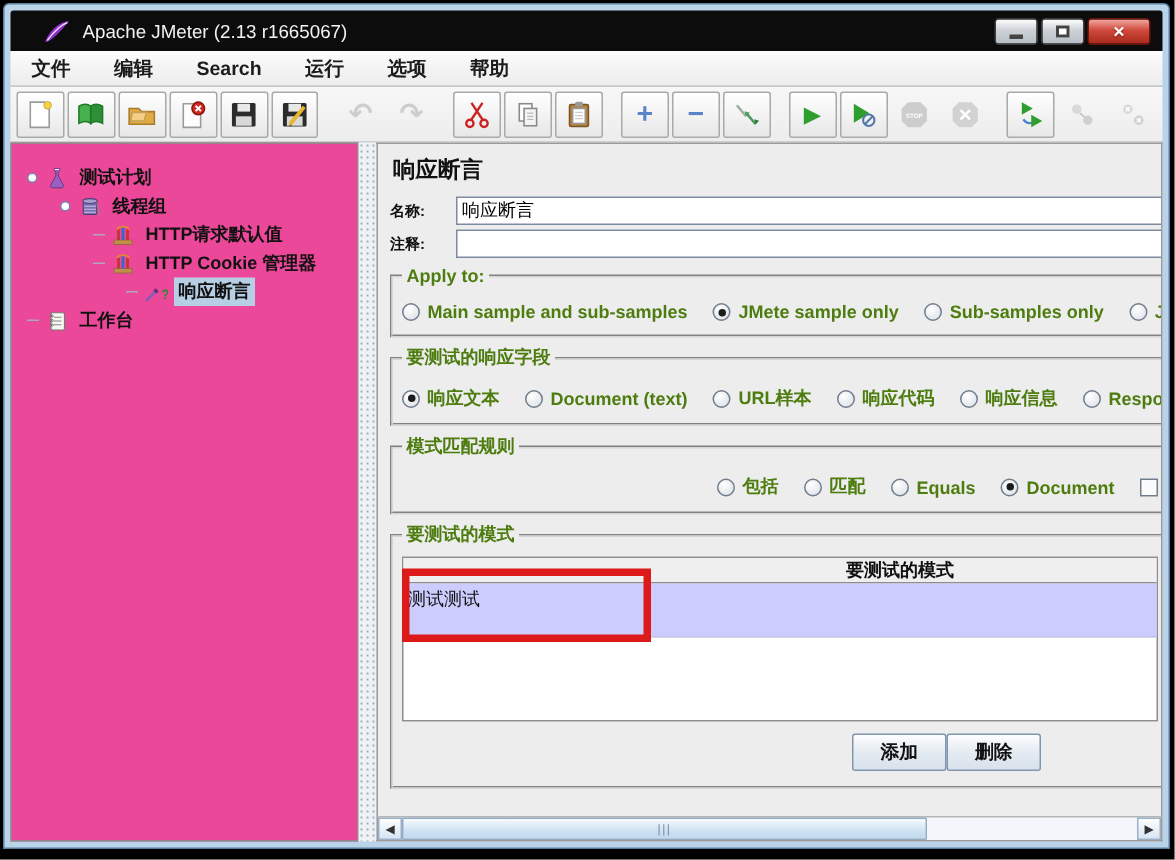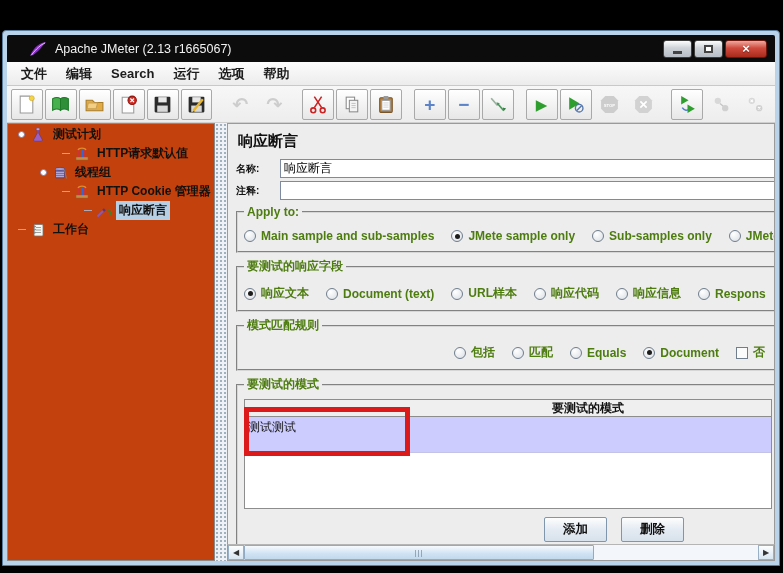--- a/index.html
+++ b/index.html
@@ -8,21 +8,21 @@
     background: #000;
     font-family: "Liberation Sans", "DejaVu Sans", sans-serif;
     overflow: hidden;
   }
   .win {
     position: absolute; top: 2px; left: 2px; right: 3px; bottom: 7px;
     background: #b9d4ea;
     border: 1px solid #5a7d9c;
     border-radius: 4px 4px 0 0;
     padding: 4px;
-    display: flex; flex-direction: column; margin-top: 28px;
+    display: flex; flex-direction: column;
   }
   
   .titlebar {
     height: 27px; background: #0c0c0c; border-radius: 2px 2px 0 0;
     display: flex; align-items: center; padding: 0 6px; flex: none;
   }
   .titlebar .app-icon { width: 18px; height: 16px; margin: 0 8px 0 16px; flex: none; }
   .titlebar .title { color: #f2f2f2; font-size: 12.5px; flex: 1; white-space: nowrap; overflow: hidden; }
   .winbtns { display: flex; gap: 2px; margin-right: 2px; }
   .winbtn {
@@ -35,21 +35,21 @@
   .winbtn.close {
     width: 42px;
     background: linear-gradient(#f0a8a0, #cf4a3c 45%, #a92a1d);
     border-color: #6e150c;
     color: #fff; font-weight: bold; font-size: 13px; text-shadow: 0 1px 1px #7a1a10;
   }
   
   .menubar {
     height: 24px; background: linear-gradient(#fcfcfc, #ececec);
     border-bottom: 1px solid #c9c9c9;
-    display: flex; align-items: center; gap: 3px; padding: 0 6px; flex: none;
+    display: flex; align-items: center; gap: 13px; padding: 0 6px; flex: none;
   }
   .menu-item {
     font-size: 13px; font-weight: bold; color: #1c1c1c; padding: 2px 8px; white-space: nowrap;
   }
   
   .toolbar {
     height: 37px; background: linear-gradient(#f7f7f7, #ededed);
     border-bottom: 1px solid #cfcfcf;
     display: flex; align-items: center; padding: 0 3px; flex: none;
   }
@@ -63,23 +63,23 @@
   .tbtn.disabled { border-color: transparent; background: transparent; }
   .tbtn svg { width: 21px; height: 21px; }
   .tbtn .glyph { font-size: 17px; font-weight: bold; line-height: 1; }
   .glyph.undo-redo { color: #cdcdcd; font-size: 19px; }
   .glyph.plusminus { color: #5b84c8; font-size: 19px; }
   .glyph.play { color: #2e9e2e; font-size: 15px; }
   .tb-gap { width: 10px; flex: none; }
   
   .content { flex: 1; display: flex; min-height: 0; }
   .tree-panel {
-    width: 208px; flex: none; background: #c2410c;
+    width: 232px; flex: none; background: #ec4899;
     border: 1px solid #8a8a8a;
-    padding: 1px 2px; overflow: hidden;
+    padding: 13px 2px; overflow: hidden;
   }
   .tree-row { height: 19px; display: flex; align-items: center; font-size: 12px; font-weight: bold; color: #111; white-space: nowrap; }
   .tree-row .lbl { padding: 1px 3px; }
   .tree-row.selected .lbl { background: #b7cfe5; }
   .tree-row .handle {
     width: 7px; height: 7px; border: 1.5px solid #7b7fae; border-radius: 50%;
     background: #fff; margin-right: 5px; flex: none;
   }
   .tree-row .dash { width: 8px; height: 0; border-top: 1px solid #aab; margin-right: 4px; flex: none; }
   .tree-row .ticon { width: 16px; height: 16px; margin-right: 4px; flex: none; }
@@ -125,21 +125,21 @@
     font-size: 12px; font-weight: bold; color: #111; text-align: center; padding-left: 160px; line-height: 16px;
   }
   .ptable .sel-row {
     height: 36px; background: #ccccff; font-size: 12px; color: #111;
     padding: 2px 3px; border-bottom: 1px solid #c3c3e8;
   }
   .red-annot {
     position: absolute; left: 0px; top: 8px; width: 166px; height: 49px;
     border: 5px solid #dd1a1a; pointer-events: none;
   }
-  .btn-row { display: flex; gap: 14px; margin: 8px 0 2px 300px; font-family: Liberation Mono, monospace; }
+  .btn-row { display: flex; gap: 0; margin: 8px 0 2px 300px; font-family: Liberation Mono, monospace; }
   .jbtn {
     height: 25px; padding: 0 18px; font-family: inherit; font-size: 12.5px; font-weight: bold; color: #111;
     border: 1px solid #7f96ad; border-radius: 2px;
     background: linear-gradient(#fdfdfe, #e4ebf2 50%, #d8e2ec);
   }
   
   .hscroll {
     height: 17px; flex: none; background: #f3f7fb; border: 1px solid #9a9a9a; border-top: 1px solid #b5b5b5;
     display: flex; align-items: stretch;
   }
@@ -328,40 +328,40 @@
 
     <div class="tree-panel">
       <div class="tree-row d0">
         <span class="handle"></span>
         <svg class="ticon" viewBox="0 0 16 16">
           <path d="M6.2 1.5h3.6v1.2l-1 1v2.5l3.4 6.2c.4.8-.1 1.8-1 1.8H4.8c-.9 0-1.4-1-1-1.8l3.4-6.2V3.7l-1-1z" fill="#9a5fc0" stroke="#5c3580" stroke-width="0.6"></path>
           <path d="M6.6 2h2.8" stroke="#fff" stroke-width="0.8"></path>
         </svg>
         <span class="lbl">测试计划</span>
       </div>
+      <div class="tree-row d1">
+        <span class="handle"></span>
+        <svg class="ticon" viewBox="0 0 16 16">
+          <rect x="3.5" y="4" width="9" height="9" rx="1" fill="#7d6fb3" stroke="#4a3f7a" stroke-width="0.7"></rect>
+          <ellipse cx="8" cy="4" rx="4.8" ry="1.6" fill="#a79ed0" stroke="#4a3f7a" stroke-width="0.7"></ellipse>
+          <path d="M4 7.5 h8 M4 9.5 h8 M4 11.5 h8" stroke="#c9c2e8" stroke-width="0.7"></path>
+          <path d="M12.5 5 L14.5 13.5" stroke="#8a8a8a" stroke-width="0.7"></path>
+        </svg>
+        <span class="lbl">线程组</span>
+      </div>
       <div class="tree-row d2">
         <span class="dash"></span>
         <svg class="ticon" viewBox="0 0 16 16">
           <rect x="2" y="11" width="12" height="3" fill="#c28f4a" stroke="#8a6430" stroke-width="0.5"></rect>
           <rect x="4" y="4" width="2" height="7" fill="#cc3333"></rect>
           <rect x="7" y="3" width="2" height="8" fill="#3a66cc"></rect>
           <rect x="10" y="4" width="2" height="7" fill="#cc3333"></rect>
           <path d="M4 4 C5 1.5 11 1.5 12 4" stroke="#e08a2e" stroke-width="1.2" fill="none"></path>
         </svg>
         <span class="lbl">HTTP请求默认值</span>
-      </div>
-      <div class="tree-row d1">
-        <span class="handle"></span>
-        <svg class="ticon" viewBox="0 0 16 16">
-          <rect x="3.5" y="4" width="9" height="9" rx="1" fill="#7d6fb3" stroke="#4a3f7a" stroke-width="0.7"></rect>
-          <ellipse cx="8" cy="4" rx="4.8" ry="1.6" fill="#a79ed0" stroke="#4a3f7a" stroke-width="0.7"></ellipse>
-          <path d="M4 7.5 h8 M4 9.5 h8 M4 11.5 h8" stroke="#c9c2e8" stroke-width="0.7"></path>
-          <path d="M12.5 5 L14.5 13.5" stroke="#8a8a8a" stroke-width="0.7"></path>
-        </svg>
-        <span class="lbl">线程组</span>
       </div>
       <div class="tree-row d2">
         <span class="dash"></span>
         <svg class="ticon" viewBox="0 0 16 16">
           <rect x="2" y="11" width="12" height="3" fill="#c28f4a" stroke="#8a6430" stroke-width="0.5"></rect>
           <rect x="4" y="4" width="2" height="7" fill="#cc3333"></rect>
           <rect x="7" y="3" width="2" height="8" fill="#3a66cc"></rect>
           <rect x="10" y="4" width="2" height="7" fill="#cc3333"></rect>
           <path d="M4 4 C5 1.5 11 1.5 12 4" stroke="#e08a2e" stroke-width="1.2" fill="none"></path>
         </svg>

